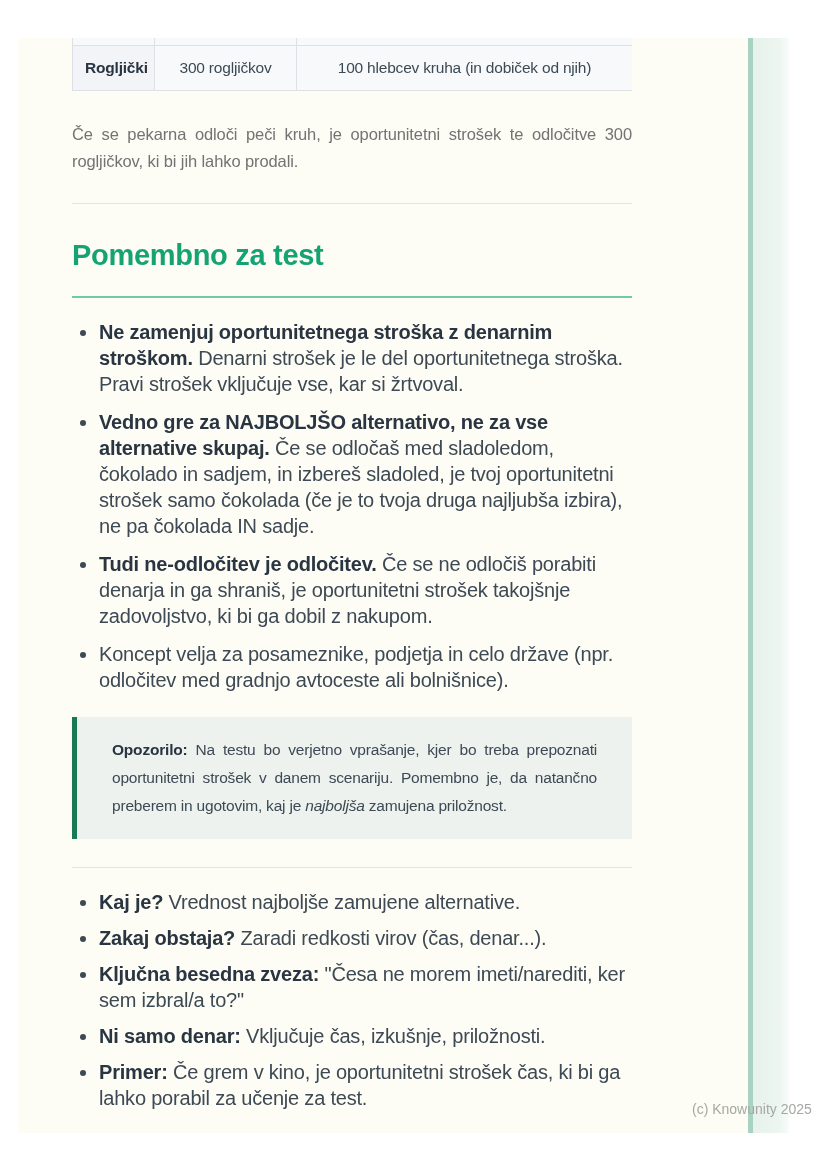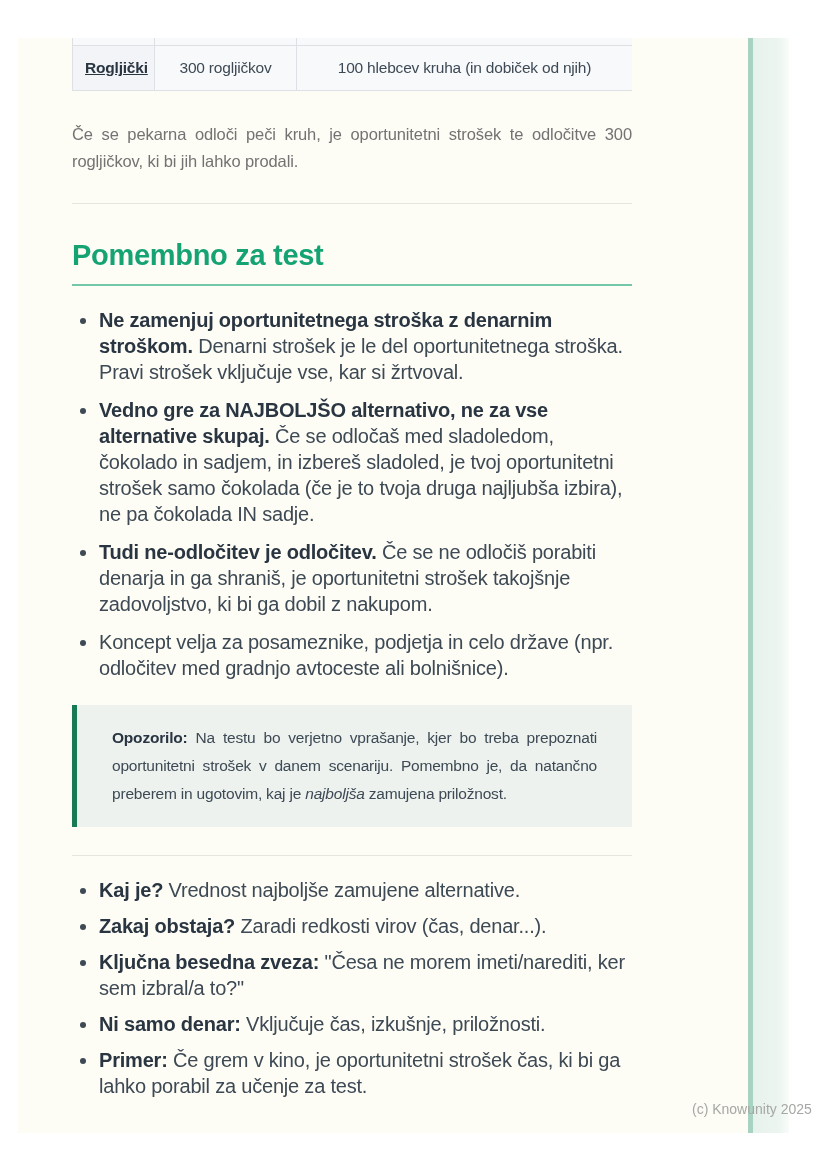--- a/index.html
+++ b/index.html
@@ -19,31 +19,31 @@
 
   
   .table-wrap { height:57px; overflow:hidden; }
   table { border-collapse:collapse; width:560px; table-layout:fixed; margin-top:-4px; }
   td {
     border:1px solid #dde1e6; background:#f8f9fb;
     font-size:15.5px; letter-spacing:-0.2px; color:#3d4954;
     padding:13px 12px; white-space:nowrap; overflow:hidden;text-align:center;
   }
   tr.sliver td { padding:0; height:10px; }
-  td.th { background:#f2f4f7; font-weight:bold; color:#2a3542; text-align:center;text-decoration:underline; }
+  td.th { background:#f2f4f7; font-weight:bold; color:#2a3542; text-align:center; }
 
   .intro {
     margin:26px 0 0 0; font-size:16.5px; line-height:27px;
     text-align:justify; color:#737373; letter-spacing:-0.1px;
   }
   hr.rule { border:none; border-top:1.5px solid #e6e4de; margin:28px 0 0 0; }
   h1.sec {
     margin:34px 0 0 0; font-size:29px; line-height:34px; font-weight:700;
     color:#16a374; letter-spacing:-0.3px;
-    border-bottom:2px solid #74c8a9; padding-bottom:12px;
+    border-bottom:2px solid #74c8a9; padding-bottom:24px;
   }
   ul.list { margin:21px 0 0 0; padding-left:27px; }
   ul.list li {
     font-size:20px; line-height:26px; color:#3d4954;
     letter-spacing:-0.2px; margin-bottom:12px;
   }
   ul.list.tight li { margin-bottom:10px; }
   ul.list li b { color:#2a3542; }
 
   .callout {

